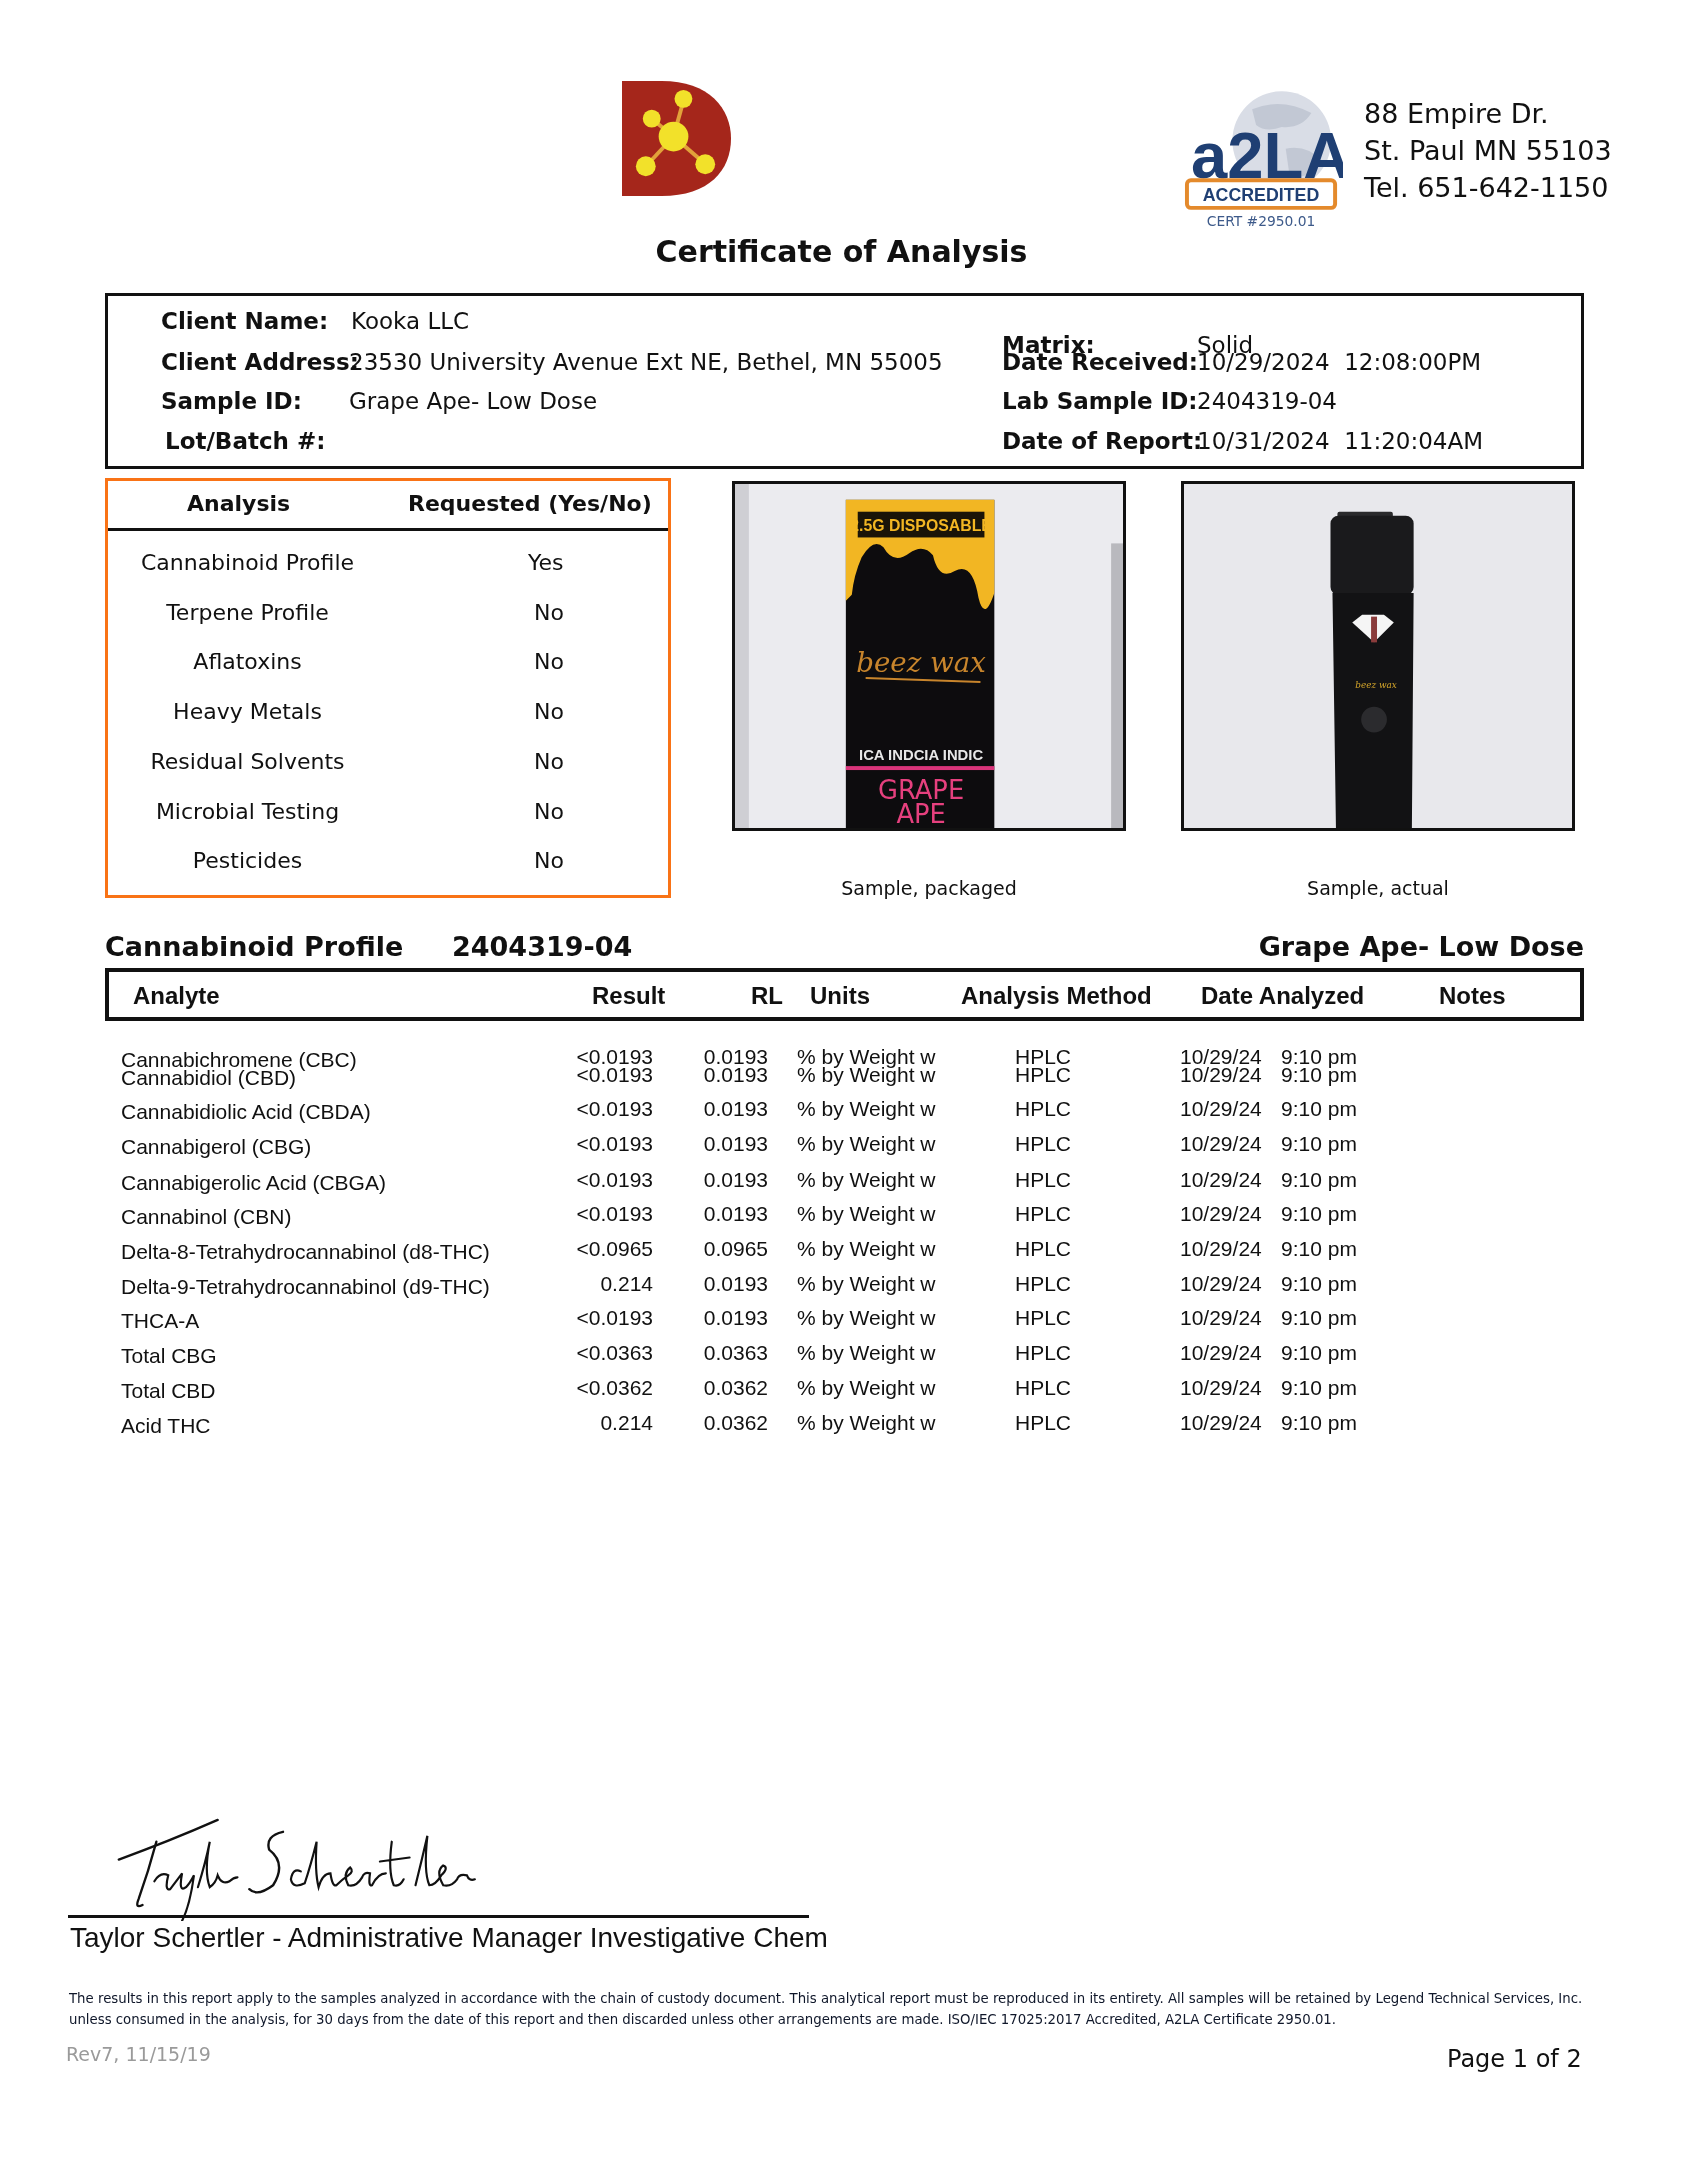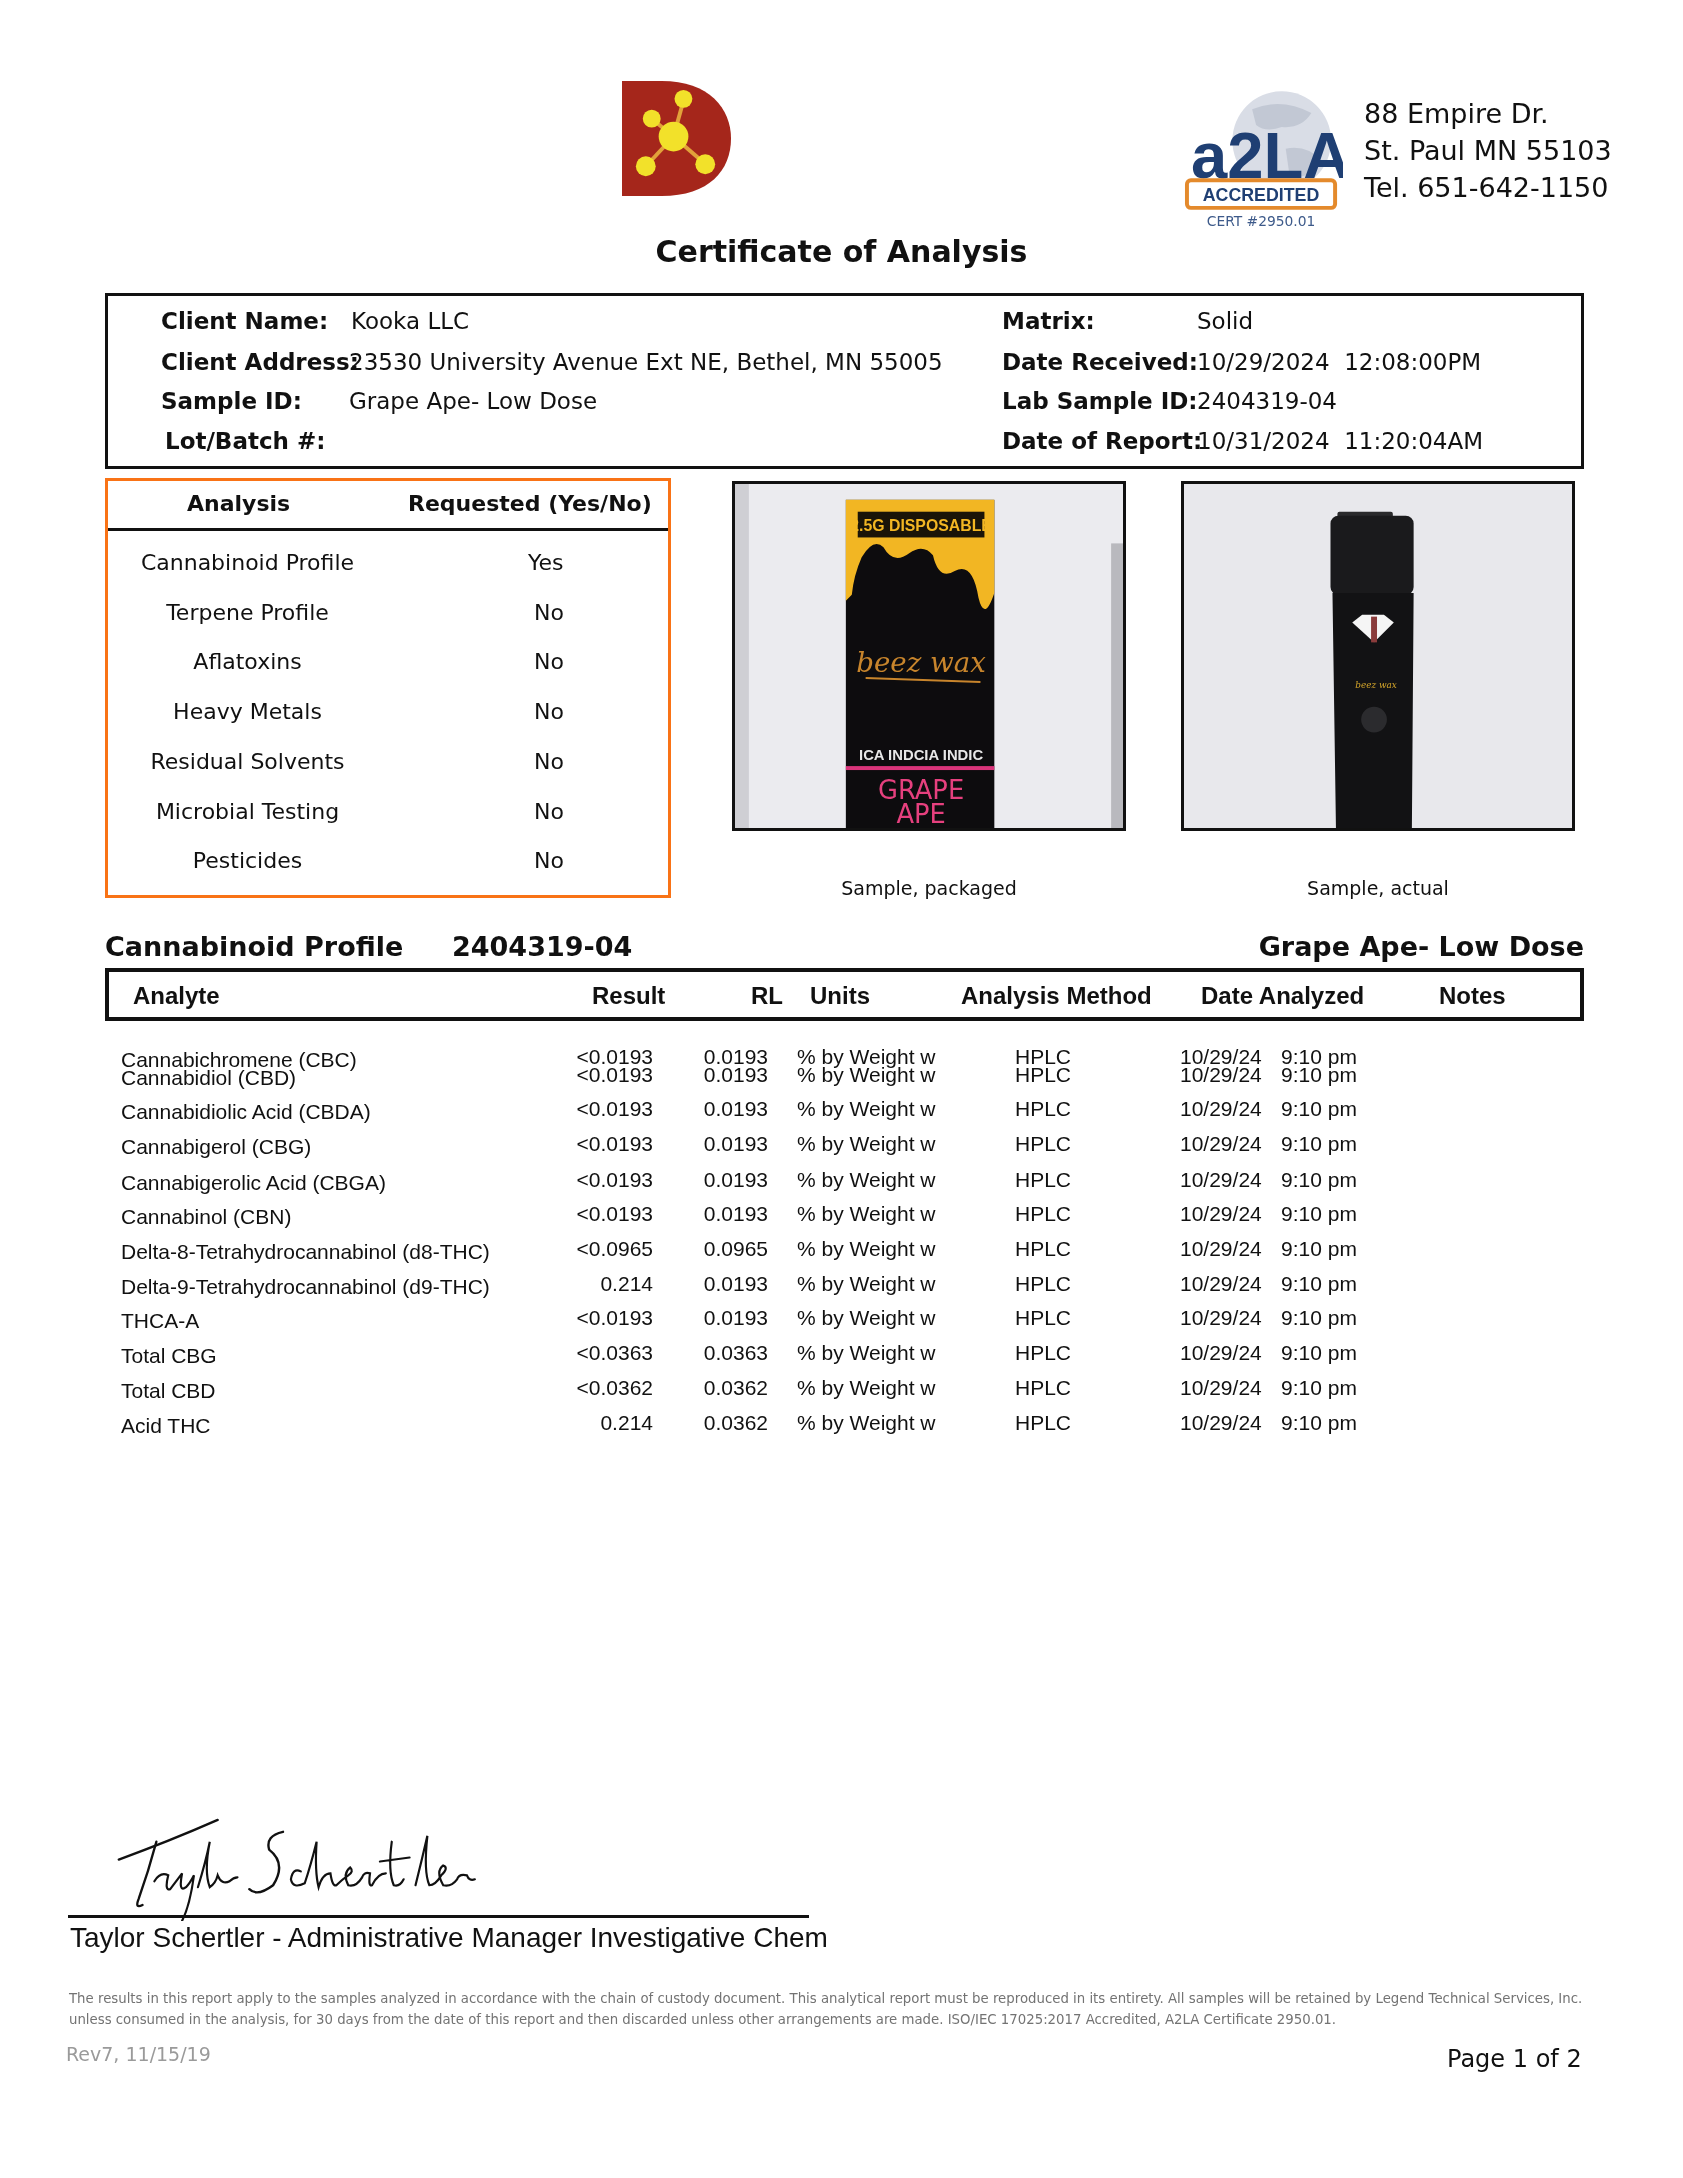--- a/index.html
+++ b/index.html
@@ -53,21 +53,21 @@
   .c-units { left: 797px; width: 144px; overflow: hidden; }
   .c-method { left: 1015px; }
   .c-date { left: 1180px; }
   .c-time { left: 1281px; }
 
   
   #sig { left: 99px; top: 1802px; width: 455px; height: 119px; }
   #sig-line { left: 68px; top: 1915px; width: 741px; height: 3px; background: #111; }
   #sig-name { left: 70px; top: 1922px; font-family: "Liberation Sans", sans-serif; font-size: 28px; white-space: nowrap; }
 
-  #disclaimer { left: 69px; top: 1988px; width: 1564px; font-family: "DejaVu Sans", sans-serif; font-size: 13.3px; line-height: 21px; color: #737373; }
+  #disclaimer { left: 69px; top: 1988px; width: 1564px; font-family: "DejaVu Sans", sans-serif; font-size: 13.3px; line-height: 21px; color: #0f172a; }
   #rev { left: 66px; top: 2043px; font-family: "DejaVu Sans", sans-serif; font-size: 19px; color: #9a9a9a; }
   #page-num { left: 1447px; top: 2045px; font-family: "DejaVu Sans", sans-serif; font-size: 24px; }
 </style>
 </head>
 <body>
 
 <div id="logo" class="abs">
   <svg class="dmol" width="111" height="119" viewBox="0 0 112 120">
     <path d="M0 2 L40 2 C88 2 110 30 110 60 C110 92 88 118 40 118 L0 118 Z" fill="#a5261b"></path>
     <line x1="52" y1="58" x2="30" y2="40" stroke="#e2a23a" stroke-width="4"></line>
@@ -110,21 +110,21 @@
     <span class="lbl" style="width:188px;">Client Address:</span><span class="val">23530 University Avenue Ext NE, Bethel, MN 55005</span>
   </div>
   <div class="info-row" style="left:53px; top:92px;">
     <span class="lbl" style="width:188px;">Sample ID:</span><span class="val">Grape Ape- Low Dose</span>
   </div>
   <div class="info-row" style="left:57px; top:132px;">
     <span class="lbl" style="width:184px;">Lot/Batch #:</span><span class="val"></span>
   </div>
 
   <div class="info-row" style="left:894px; top:12px;">
-    <span class="lbl" style="width:195px;">Matrix:</span><span class="val">Solid</span>
+    <span class="lbl" style="width:195px;margin-top:24px;">Matrix:</span><span class="val">Solid</span>
   </div>
   <div class="info-row" style="left:894px; top:53px;">
     <span class="lbl" style="width:195px;">Date Received:</span><span class="val" style="white-space:pre;">10/29/2024  12:08:00PM</span>
   </div>
   <div class="info-row" style="left:894px; top:92px;">
     <span class="lbl" style="width:195px;">Lab Sample ID:</span><span class="val">2404319-04</span>
   </div>
   <div class="info-row" style="left:894px; top:132px;">
     <span class="lbl" style="width:195px;">Date of Report:</span><span class="val" style="white-space:pre;">10/31/2024  11:20:04AM</span>
   </div>

